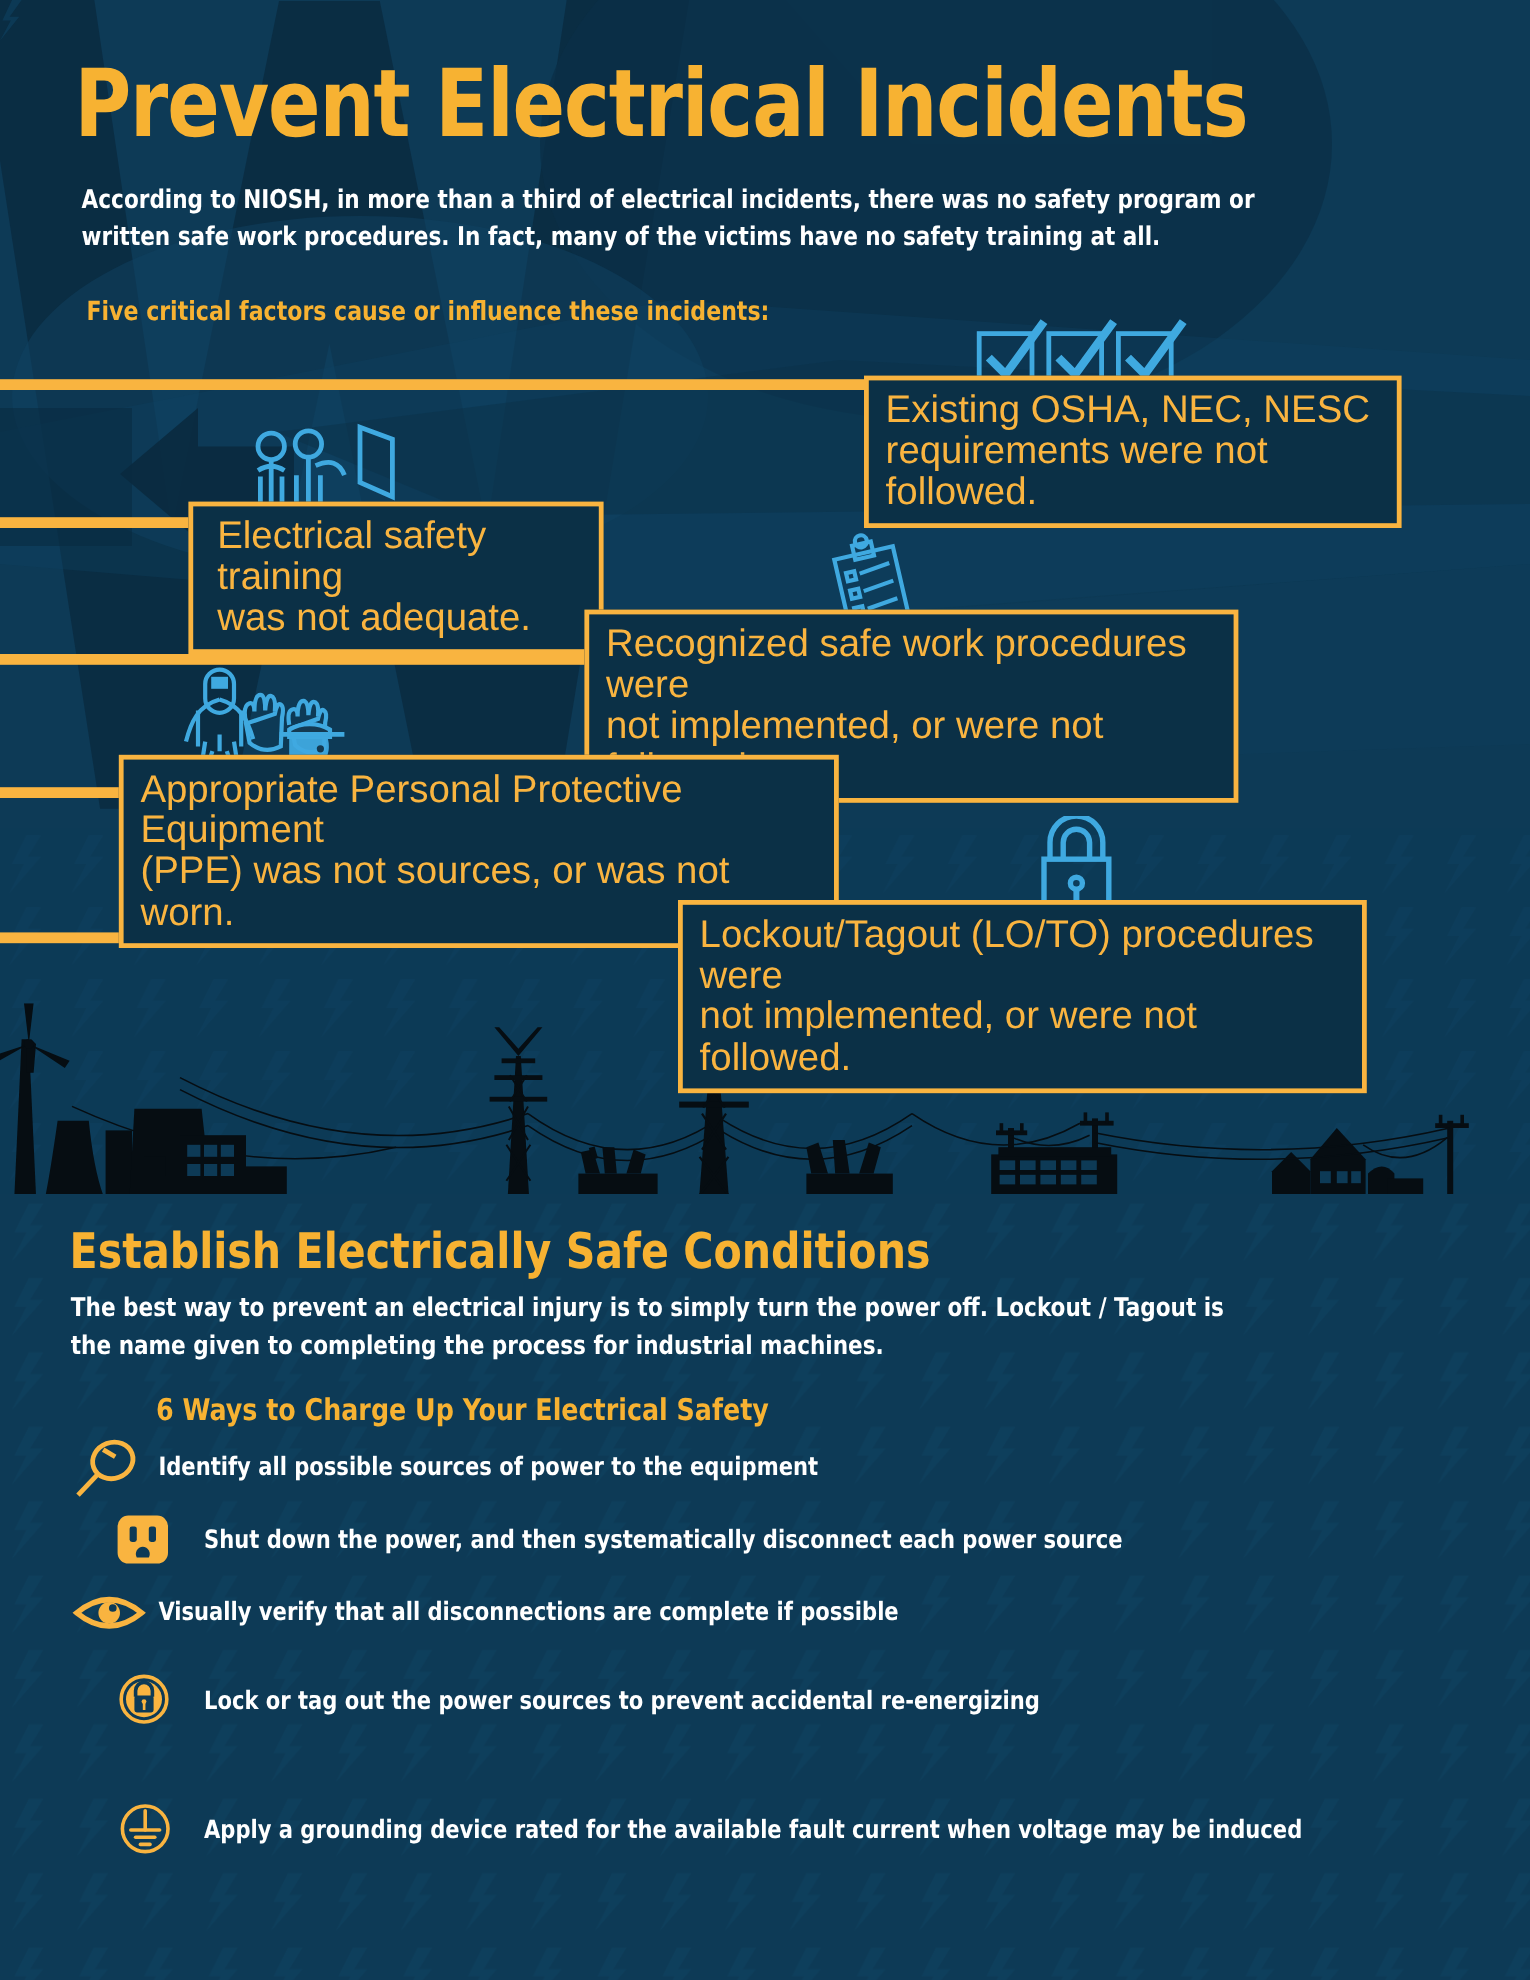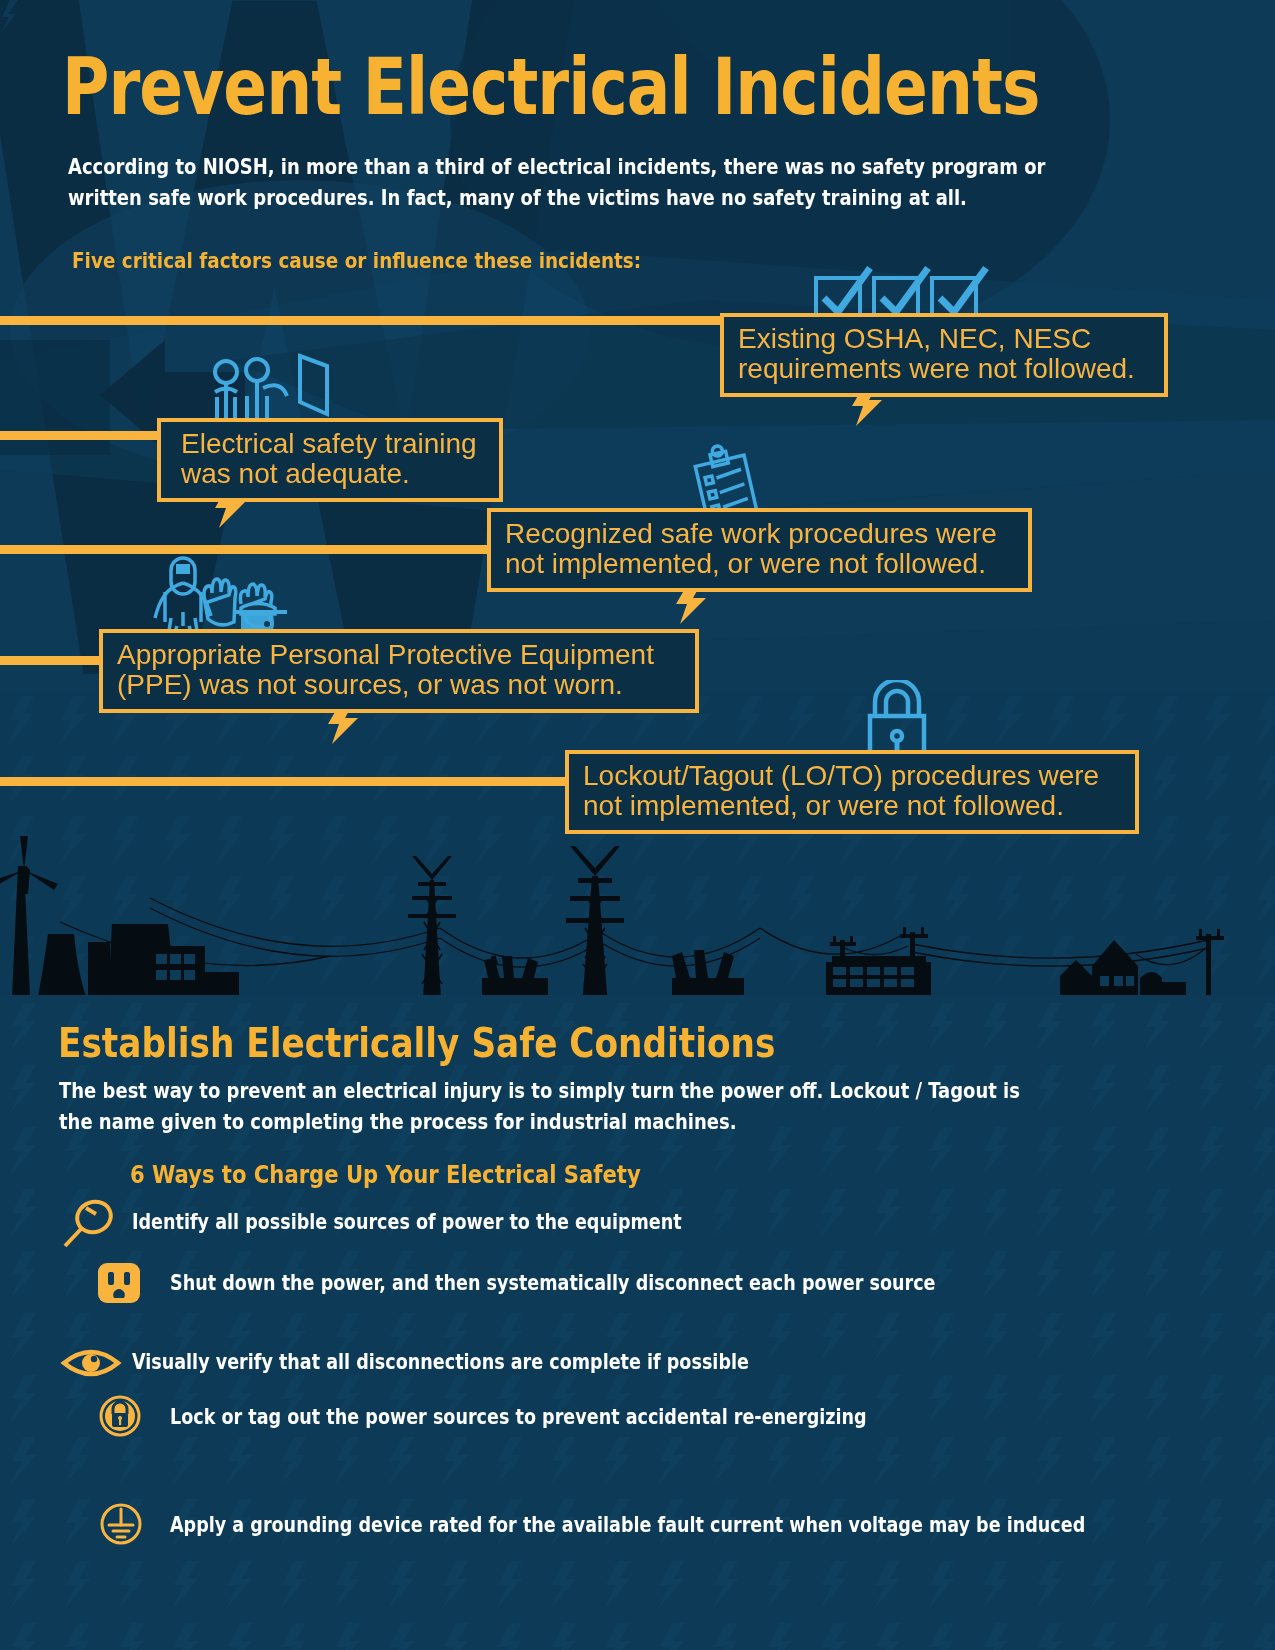--- a/index.html
+++ b/index.html
@@ -46,21 +46,21 @@
   
   .rail {
     position: absolute; left: 0; height: 9px;
     background: #f9b440;
   }
   .callout {
     position: absolute;
     border: 4px solid #f9b440;
     background: #0b3046;
     color: #f9b440;
-    font-size: 28px;
+    font-size: 32px;
     line-height: 1.07;
     padding: 7px 12px 9px 14px;
     font-family: "Liberation Sans", sans-serif;
     font-weight: normal;
     white-space: pre-line;
     z-index: 6;
   }
   .bolt { position: absolute; z-index: 5; }
 
   
@@ -402,21 +402,21 @@
         <svg style="position:absolute; left:56px; top:0px;" width="46" height="44" viewBox="0 0 46 44">
           <rect x="2" y="2" width="42" height="40" rx="9" fill="#f9b440"></rect>
           <rect x="12" y="11" width="6" height="13" rx="2" fill="#0d3a56"></rect>
           <rect x="28" y="11" width="6" height="13" rx="2" fill="#0d3a56"></rect>
           <path d="M23 28 a6 6 0 0 1 5 9 l-10 0 a6 6 0 0 1 5 -9 z" fill="#0d3a56"></path>
         </svg>
       </div>
       <div class="way-text cond" style="margin-left:130px;">Shut down the power, and then systematically disconnect each power source</div>
     </div>
 
-    <div class="way" style="top:345px;text-align:center;">
+    <div class="way" style="top:326px;text-align:center;">
       <div class="icon-slot">
         <svg style="position:absolute; left:20px; top:4px;" width="62" height="38" viewBox="0 0 62 38">
           <path d="M4 19 Q31 -3 58 19 Q31 41 4 19 Z" fill="none" stroke="#f9b440" stroke-width="4.5"></path>
           <circle cx="31" cy="19" r="9" fill="#f9b440"></circle>
           <circle cx="34" cy="15" r="3.2" fill="#0d3a56"></circle>
         </svg>
       </div>
       <div class="way-text cond" style="margin-left:92px;">Visually verify that all disconnections are complete if possible</div>
     </div>
 

